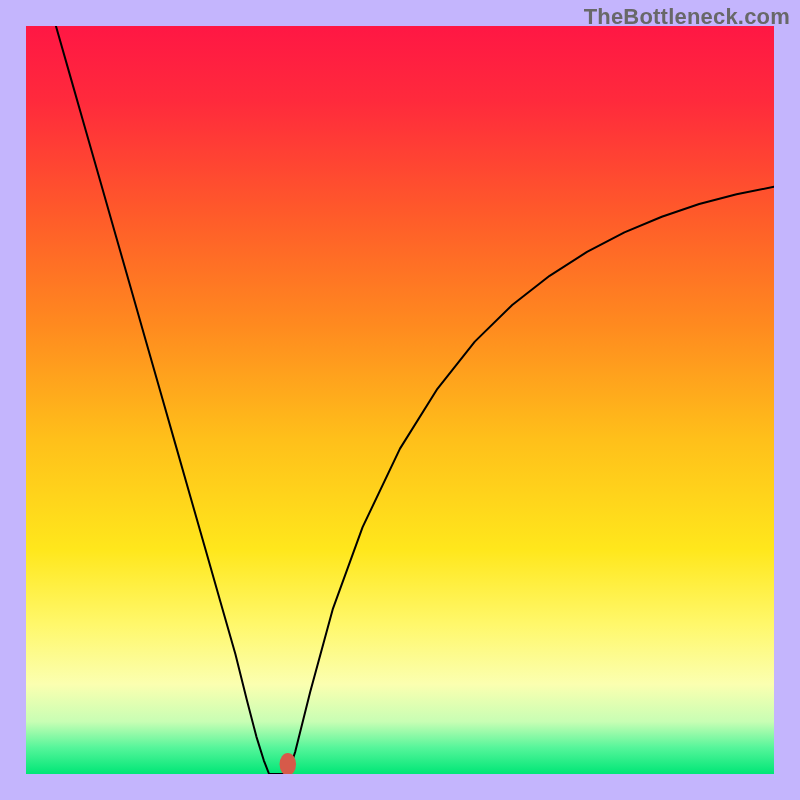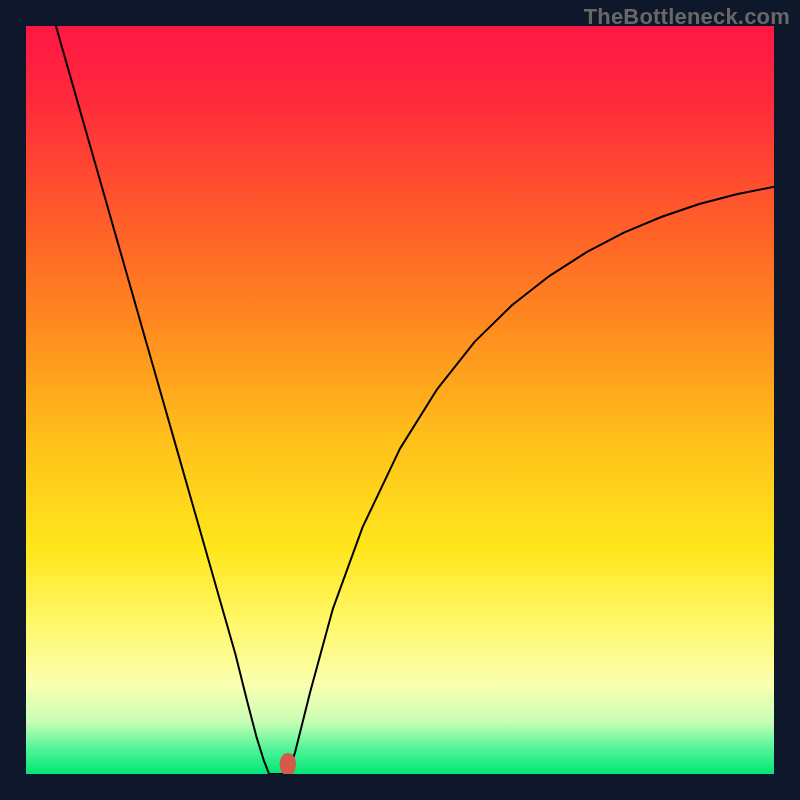--- a/index.html
+++ b/index.html
@@ -8,21 +8,21 @@
     width: 800px;
     height: 800px;
     background: #000;
     font-family: Arial, Helvetica, sans-serif;
     overflow: hidden;
   }
   .stage {
     position: relative;
     width: 800px;
     height: 800px;
-    background: #0f172a;
+    background: #c4b5fd;
   }
   .watermark {
     position: absolute;
     top: 4px;
     right: 10px;
     font-size: 22px;
     font-weight: 600;
     color: #686868;
     letter-spacing: 0.2px;
     z-index: 5;

